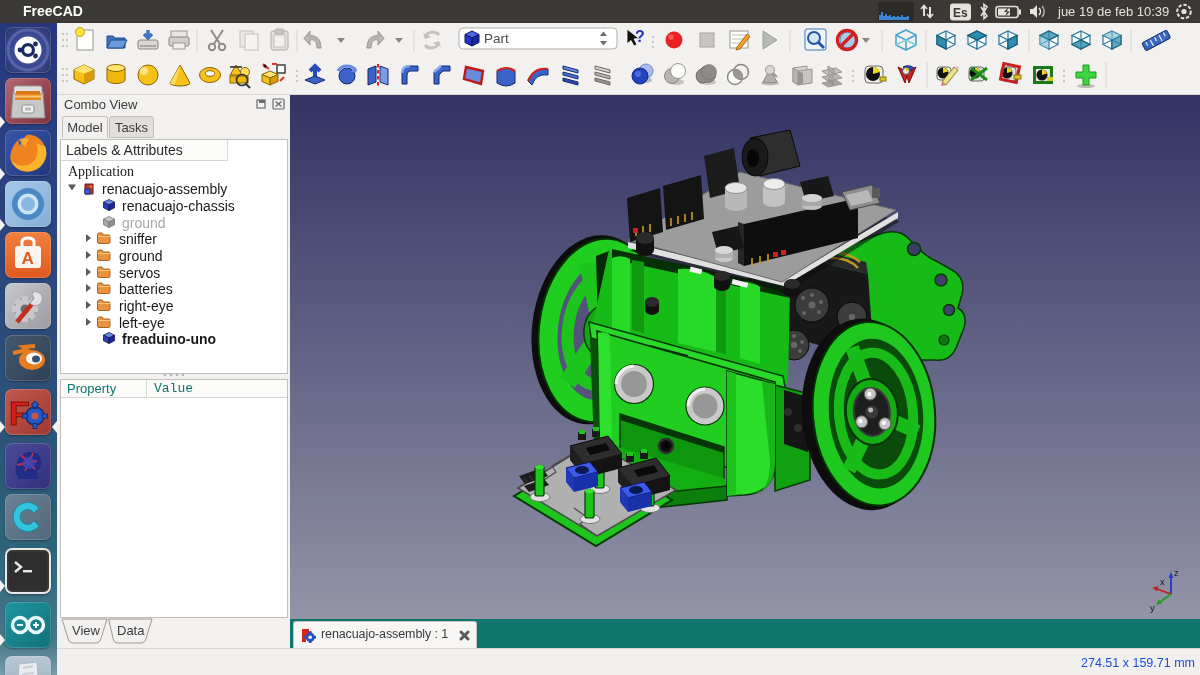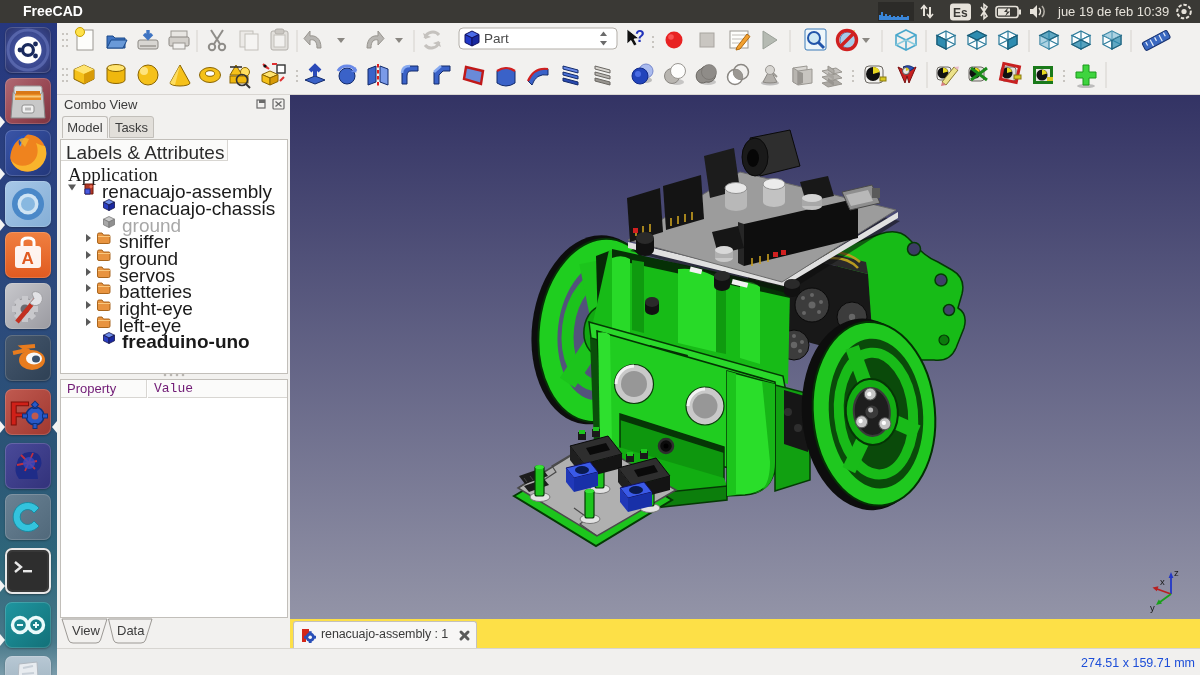--- a/index.html
+++ b/index.html
@@ -14,28 +14,28 @@
     background:linear-gradient(180deg,#26377e 0%,#2a4080 20%,#2c4a7c 45%,#2b5476 65%,#2e667a 82%,#49798a 95%,#7a9cab 100%);}
   .tile{position:absolute;left:5px;width:46px;height:46px;border-radius:7px;
         box-shadow:inset 0 0 0 1px rgba(255,255,255,0.16), 0 1px 2px rgba(0,0,0,0.3);}
   #viewport{left:290px;top:95px;width:910px;height:524px;
      background:linear-gradient(180deg,#333364 0%,#9394a7 100%);}
   #panel{left:57px;top:95px;width:233px;height:553px;background:#f2f1ef;}
   .ptitle{position:absolute;left:7px;top:2px;font-size:13px;color:#3c3c3c;}
   .tab{position:absolute;top:21px;height:22px;font-size:13px;color:#3c3c3c;box-sizing:border-box;
        border:1px solid #c2bfba;border-bottom:none;border-radius:3px 3px 0 0;text-align:center;line-height:22px;}
   #treebox{position:absolute;left:3px;top:44px;width:226px;height:233px;background:#fff;
-           border:1px solid #c2bfba;font-size:19px;}
+           border:1px solid #c2bfba;font-size:14px;}
   #treehdr{position:absolute;left:0;top:0;width:166px;height:20px;background:#fbfbfa;border-right:1px solid #d8d6d2;
            border-bottom:1px solid #d8d6d2;color:#2c2c2c;}
   .trow{position:absolute;color:#1a1a1a;white-space:nowrap;}
   #propbox{position:absolute;left:3px;top:284px;width:226px;height:237px;background:#fff;border:1px solid #c2bfba;}
   .phc{position:absolute;top:0;height:18px;background:#fbfbfa;border-bottom:1px solid #d8d6d2;
-       font-size:13px;color:#701a75;padding:1px 0 0 6px;box-sizing:border-box;}
-  #tabstrip{left:290px;top:619px;width:910px;height:29px;background:#fde047;}
+       font-size:13px;color:#0f766e;padding:1px 0 0 6px;box-sizing:border-box;}
+  #tabstrip{left:290px;top:619px;width:910px;height:29px;background:#0f766e;}
   #doctab{position:absolute;left:3px;top:2px;width:184px;height:27px;background:#f7f6f5;
           border:1px solid #c4c1bc;border-bottom:none;border-radius:3px 3px 0 0;box-sizing:border-box;}
   #doctab .t{position:absolute;left:27px;top:5px;font-size:12.5px;letter-spacing:-0.1px;color:#3a3a3a;}
   #statusbar{left:57px;top:648px;width:1143px;height:27px;background:#f1f0ee;border-top:1px solid #d7d5d1;}
   #statusbar .dim{position:absolute;right:5px;top:7px;font-size:12.5px;color:#1d4ed8;}
   svg{display:block;}
   .ovl{position:absolute;pointer-events:none;}
 </style>
 </head>
 <body>

